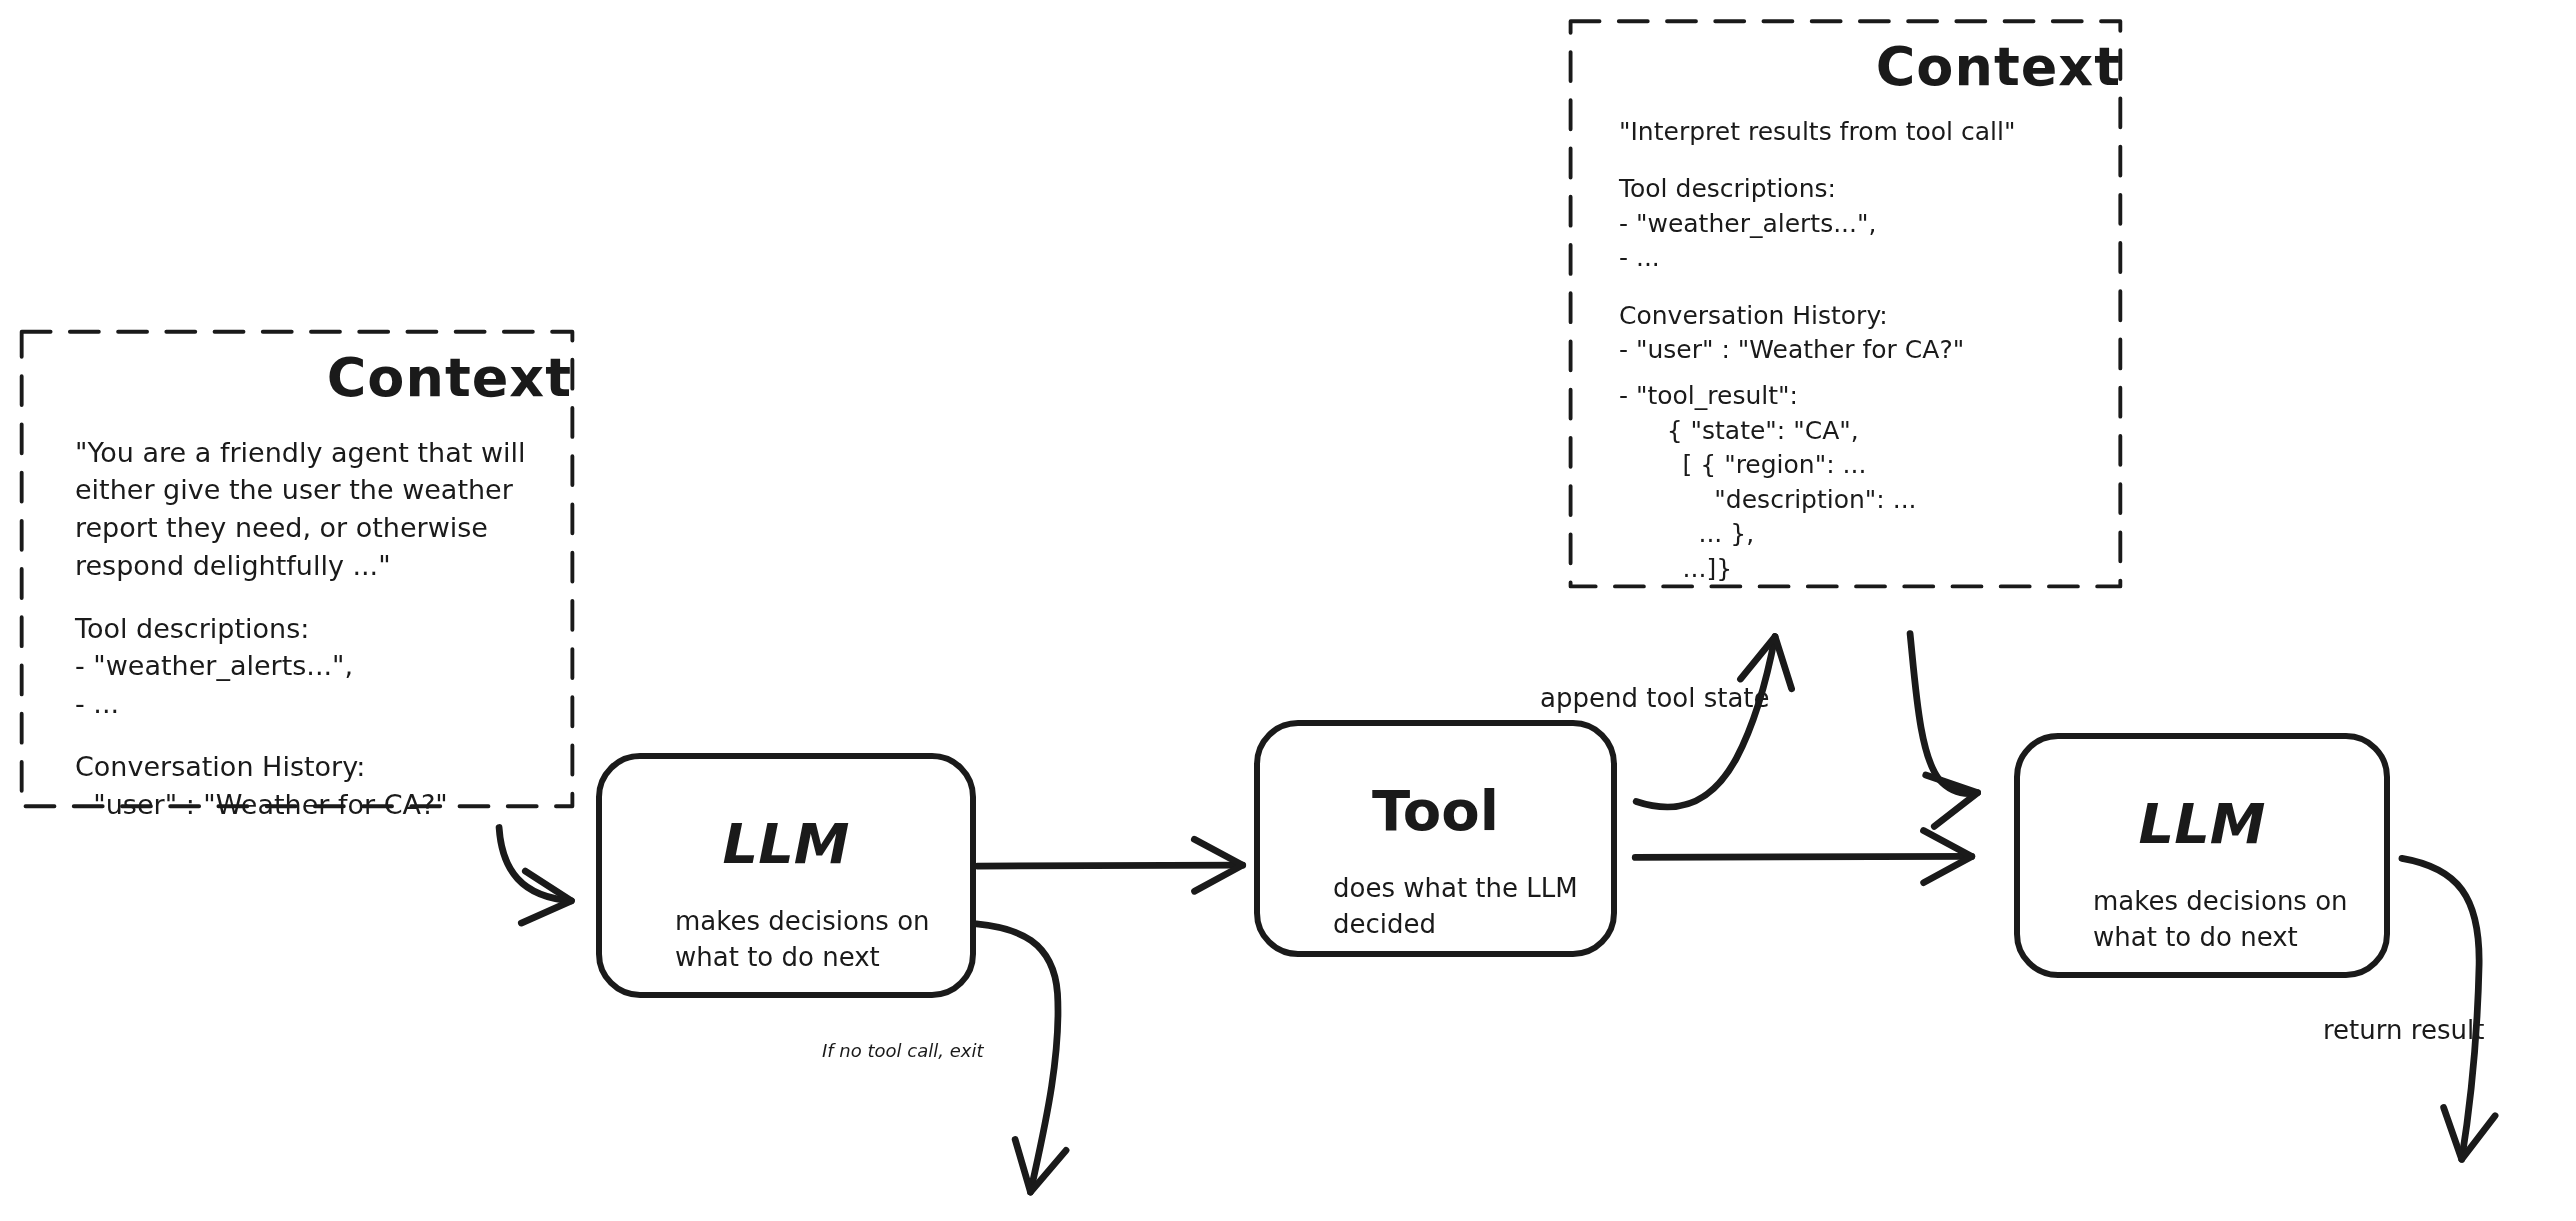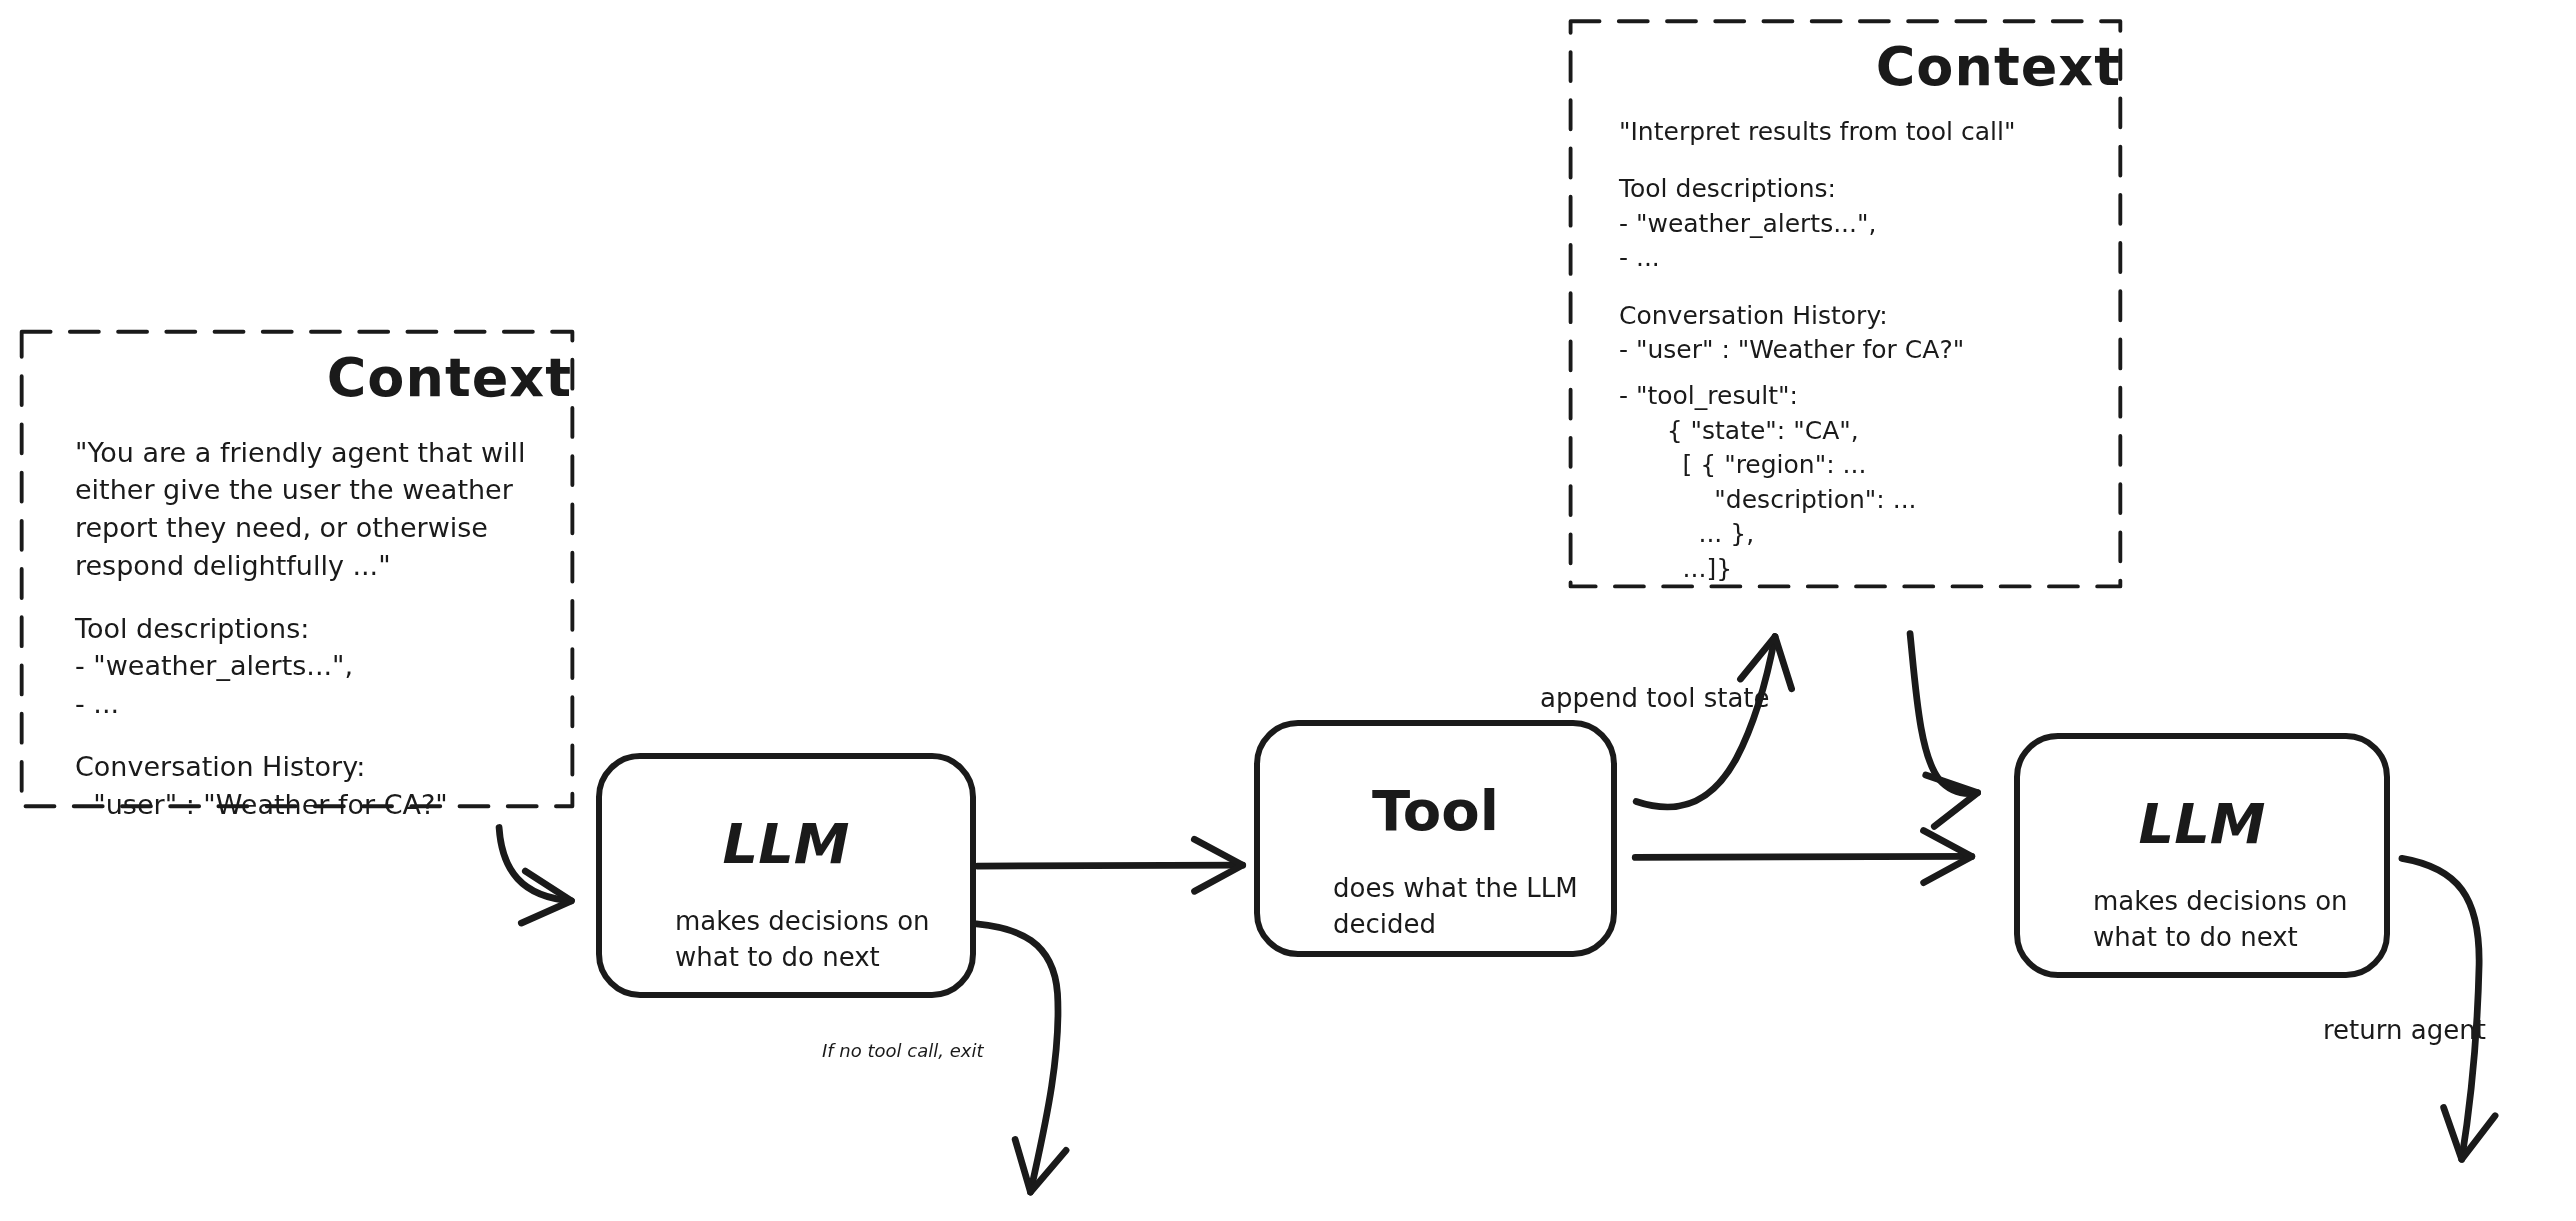--- a/index.html
+++ b/index.html
@@ -109,16 +109,16 @@
   </div>
 
   <div class="node" style="left:2014px; top:733px; width:376px; height:245px;">
     <div class="node-title italic">LLM</div>
     <div class="node-sub">makes decisions on
 what to do next</div>
   </div>
 
   <div class="edge-label" style="left:1540px; top:683px;">append tool state</div>
   <div class="edge-label" style="left:822px; top:1040px; font-size:18px;font-style:italic;">If no tool call, exit</div>
-  <div class="edge-label" style="left:2323px; top:1015px;">return agent</div>
+  <div class="edge-label" style="left:2323px; top:1015px;">return result</div>
 
 </div>
 
 
 </body></html>

